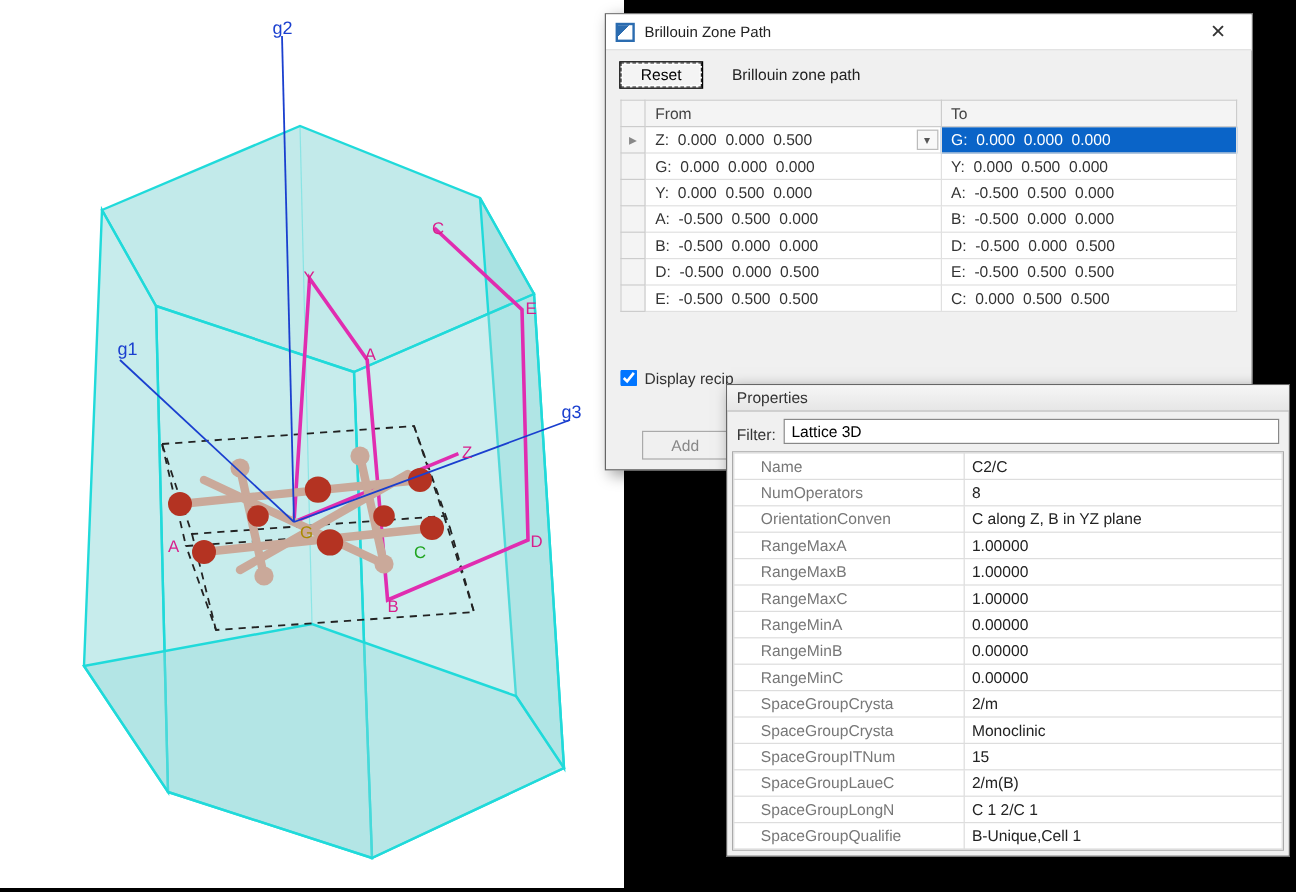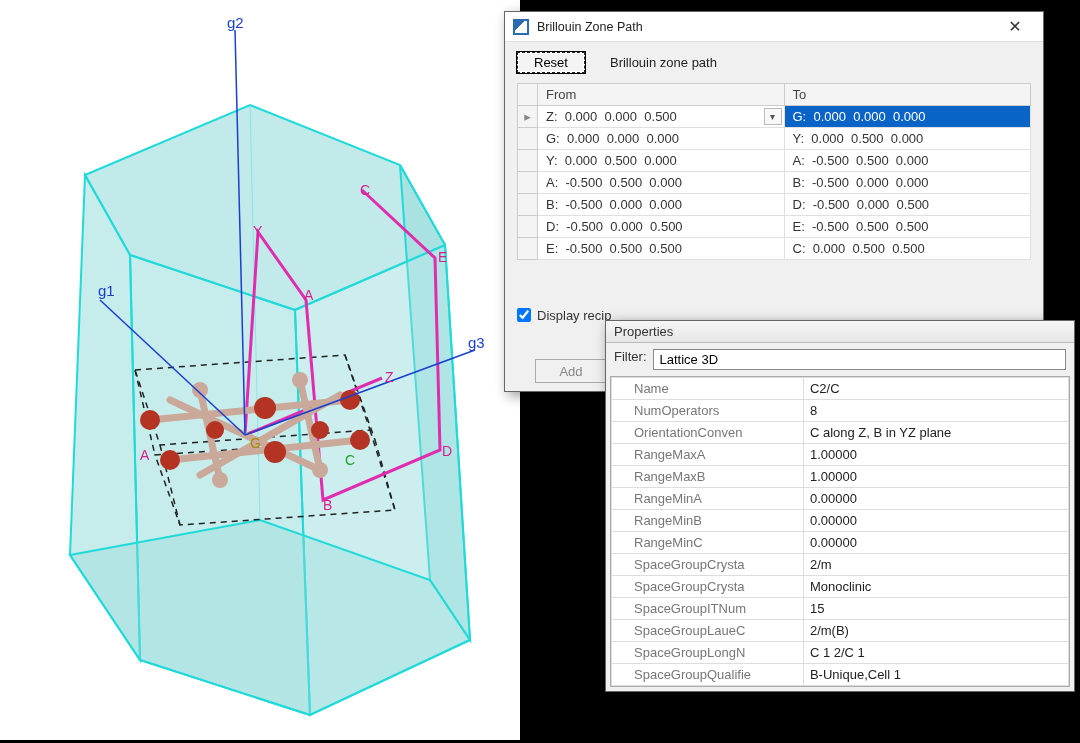--- a/index.html
+++ b/index.html
@@ -135,21 +135,21 @@
       border:1px solid #666;
       box-shadow: 4px 4px 12px rgba(0,0,0,.5);
     }
     .props-title {
       background: linear-gradient(#f6f6f6,#e6e6e6);
       border-bottom:1px solid #bbb;
       padding: 3px 8px;
       color:#333;
     }
     .filter-row {
-      display:flex; align-items:flex-start; gap:6px;
+      display:flex; align-items:flex-end; gap:6px;
       padding:6px 8px;
     }
     .filter-row label { color:#333; }
     .filter-row input {
       flex:1;
       border:1px solid #888;
       padding:2px 6px;
       font: inherit;
       background:#fff;
     }
@@ -357,20 +357,24 @@
           </tr>
           <tr>
             <td class="key">RangeMaxA</td>
             <td class="val">1.00000</td>
           </tr>
           <tr>
             <td class="key">RangeMaxB</td>
             <td class="val">1.00000</td>
           </tr>
           <tr>
+            <td class="key">RangeMaxC</td>
+            <td class="val">1.00000</td>
+          </tr>
+          <tr>
             <td class="key">RangeMinA</td>
             <td class="val">0.00000</td>
           </tr>
           <tr>
             <td class="key">RangeMinB</td>
             <td class="val">0.00000</td>
           </tr>
           <tr>
             <td class="key">RangeMinC</td>
             <td class="val">0.00000</td>

